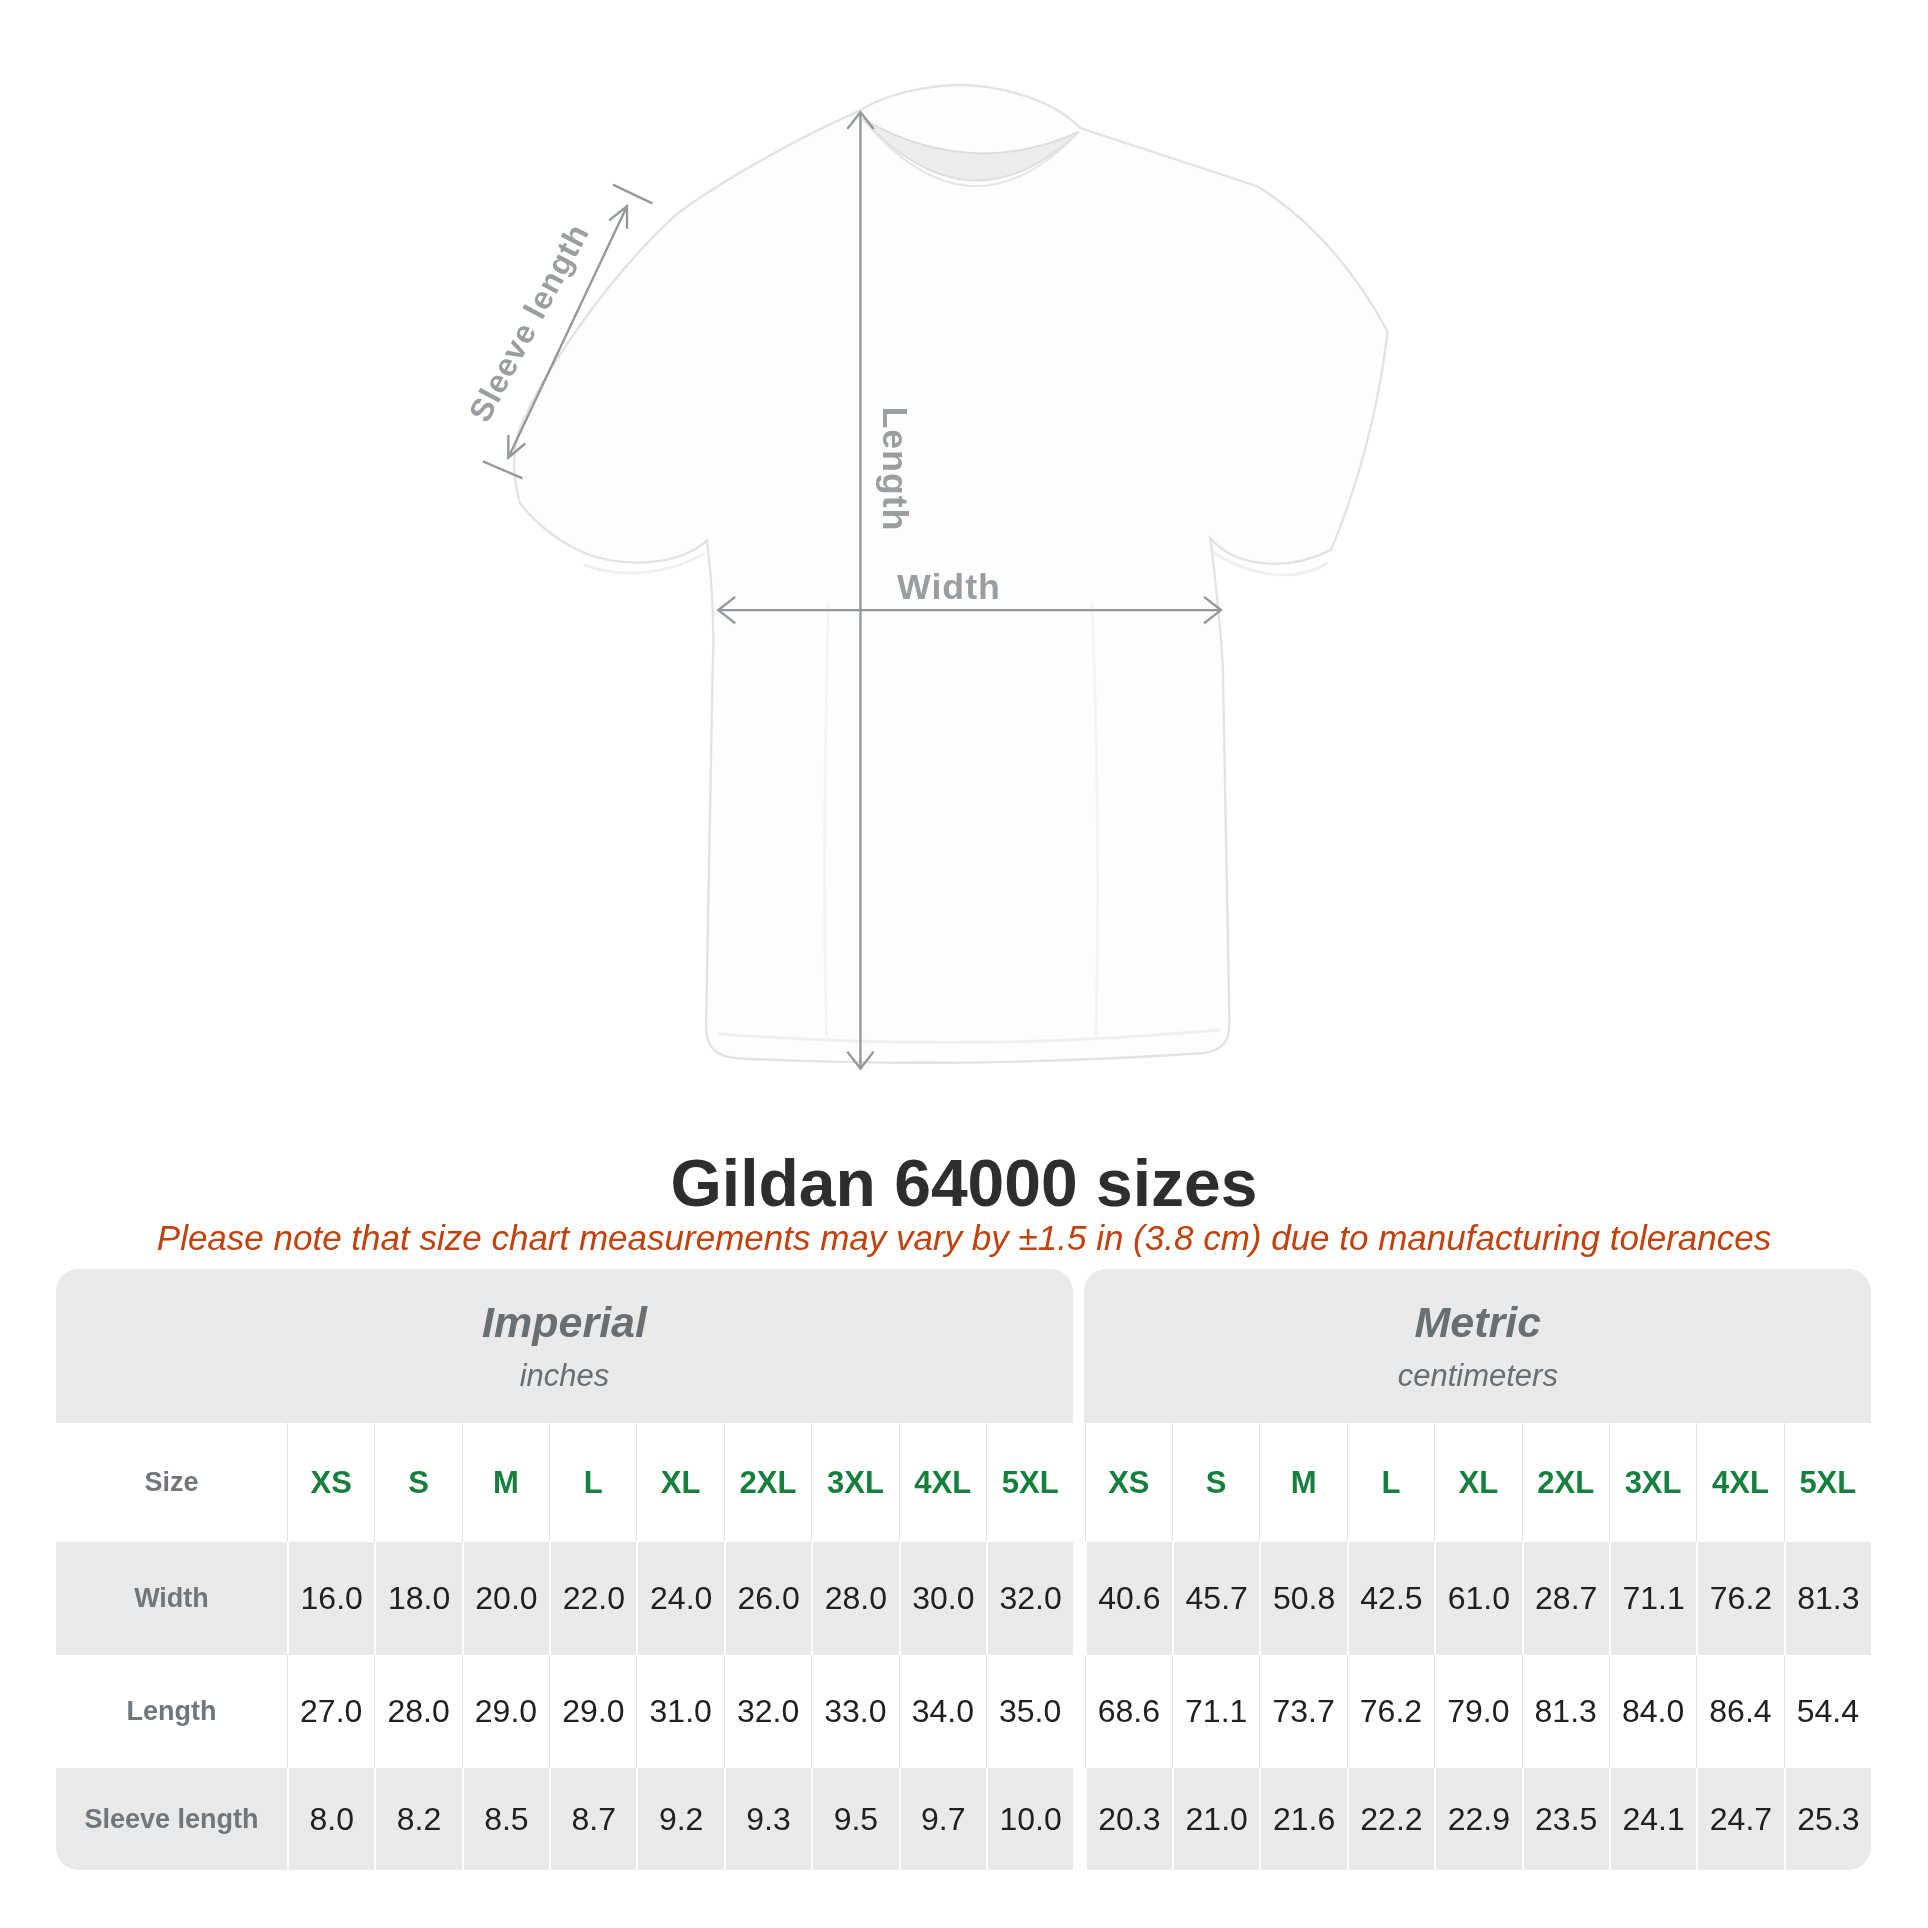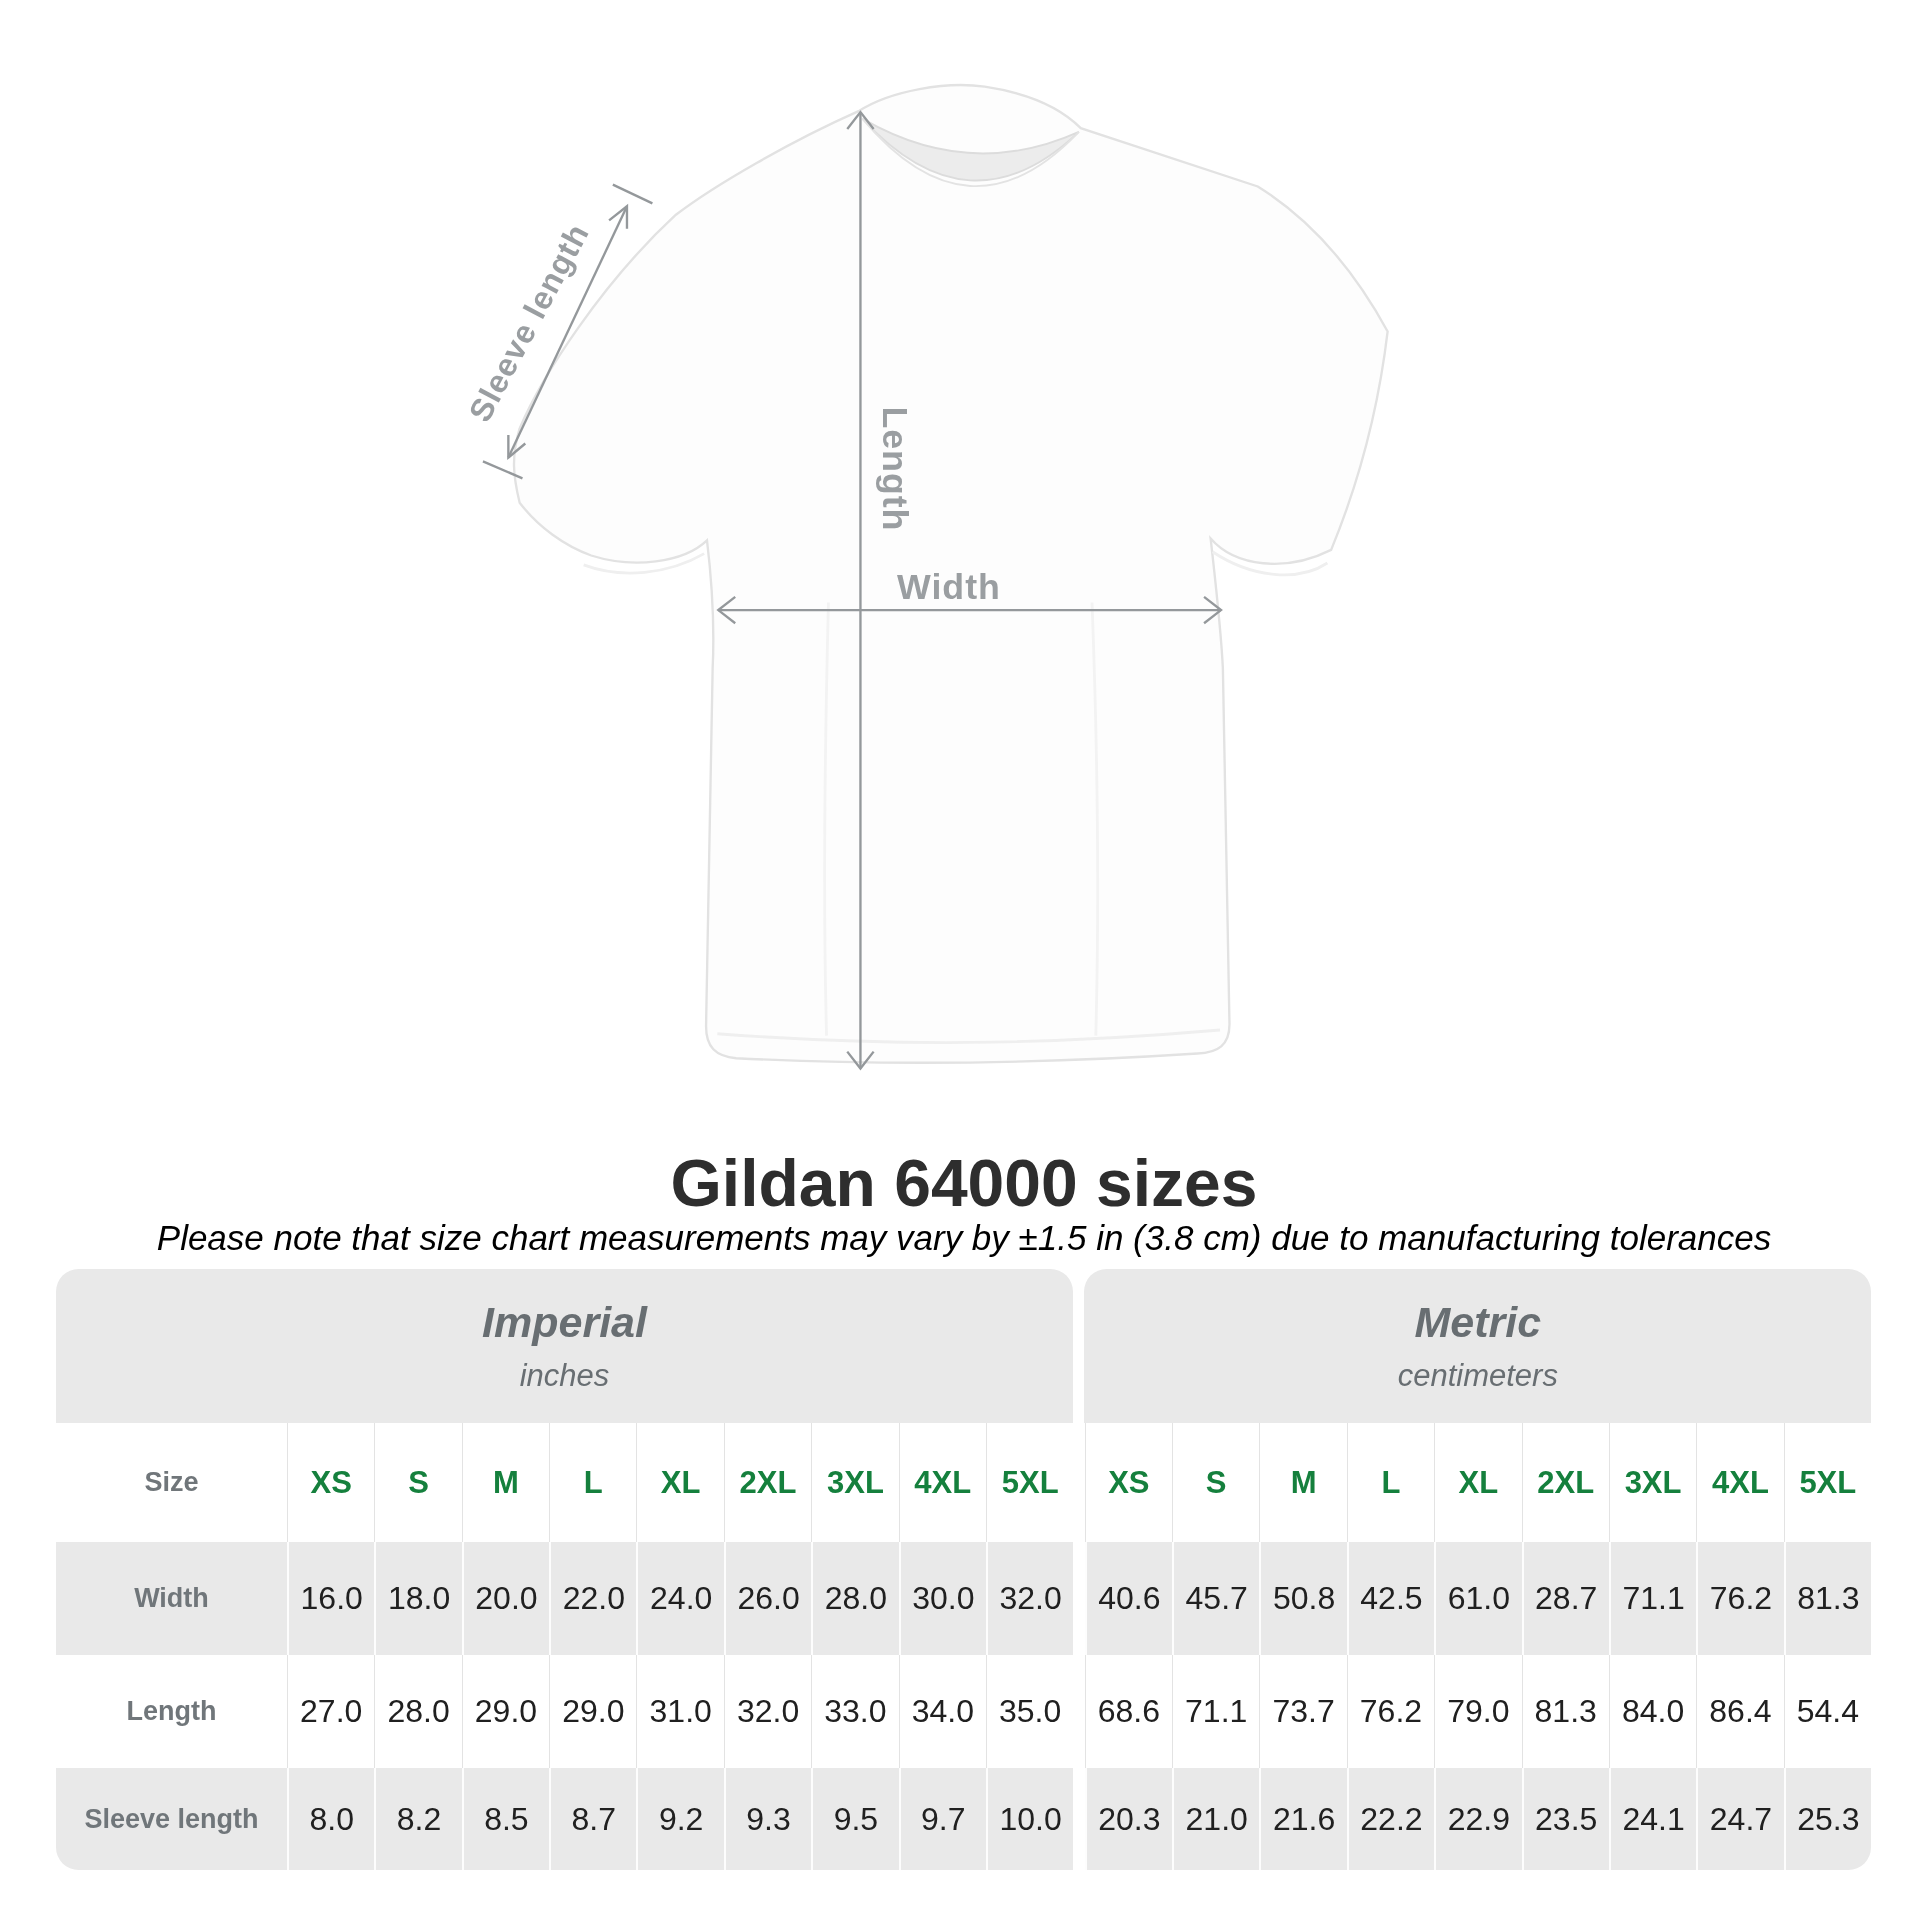--- a/index.html
+++ b/index.html
@@ -3,21 +3,21 @@
 <meta charset="utf-8">
 <style>
   html,body{margin:0;padding:0;background:#ffffff;}
   .canvas{position:relative;width:1928px;height:1928px;background:#ffffff;overflow:hidden;
           font-family:"Liberation Sans",sans-serif;}
   .shirt-svg{position:absolute;left:0;top:0;}
   .dim-label{font-family:"Liberation Sans",sans-serif;font-weight:700;fill:#9a9ea1;letter-spacing:1px;}
   .page-title{position:absolute;left:0;top:1147px;width:1928px;margin:0;text-align:center;
               font-size:66px;font-weight:700;color:#2e2e2e;line-height:1.1;}
   .page-note{position:absolute;left:0;top:1217px;width:1928px;margin:0;text-align:center;
-             font-style:italic;font-size:35px;color:#000000;line-height:1.2;}
+             font-style:italic;font-size:35px;color:#c2410c;line-height:1.2;}
   .tbl{position:absolute;left:56px;top:1269px;width:1815px;}
   .thead{display:grid;grid-template-columns:1017px 11.3px 787px;height:154px;}
   .hblk{background:#e9e9e9;display:flex;flex-direction:column;align-items:center;justify-content:center;gap:11.3px;}
   .hblk.first{border-radius:22.6px 22.6px 0 0;}
   .hblk.second{border-radius:22.6px 22.6px 0 0;}
   .hname{font-style:italic;font-weight:700;font-size:43px;color:#686e72;}
   .hunit{font-style:italic;font-weight:400;font-size:31px;color:#686e72;}
   .hdiv{background:#ffffff;}
   .row{display:grid;grid-template-columns:231px repeat(9,1fr) 11.3px repeat(9,1fr);height:113px;}
   .row.size{height:119px;}

